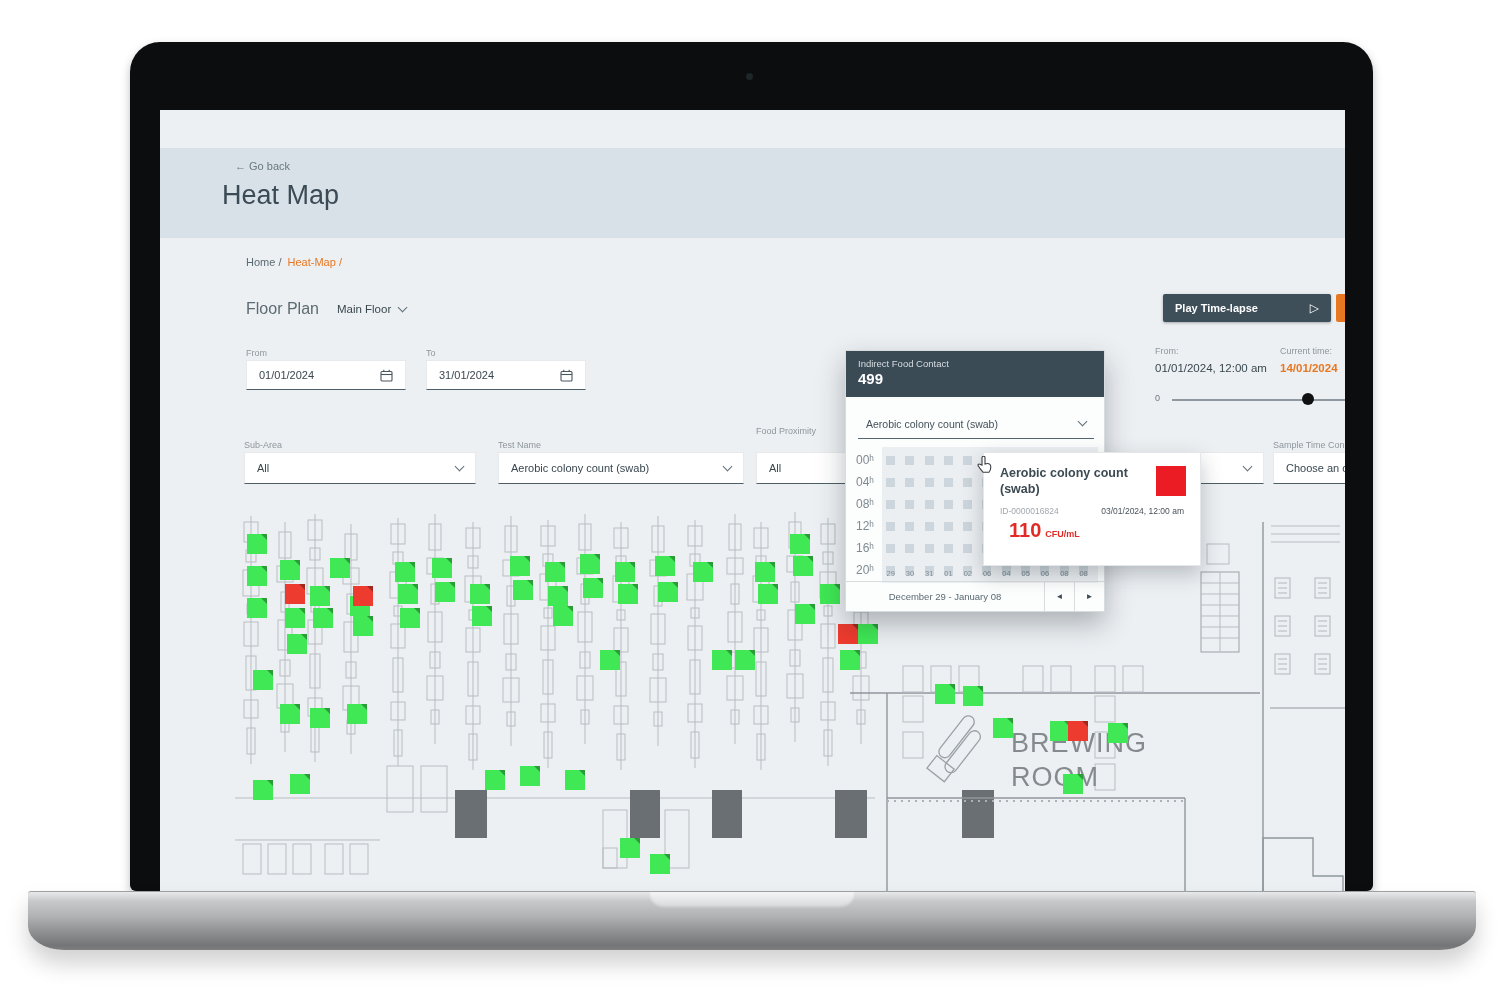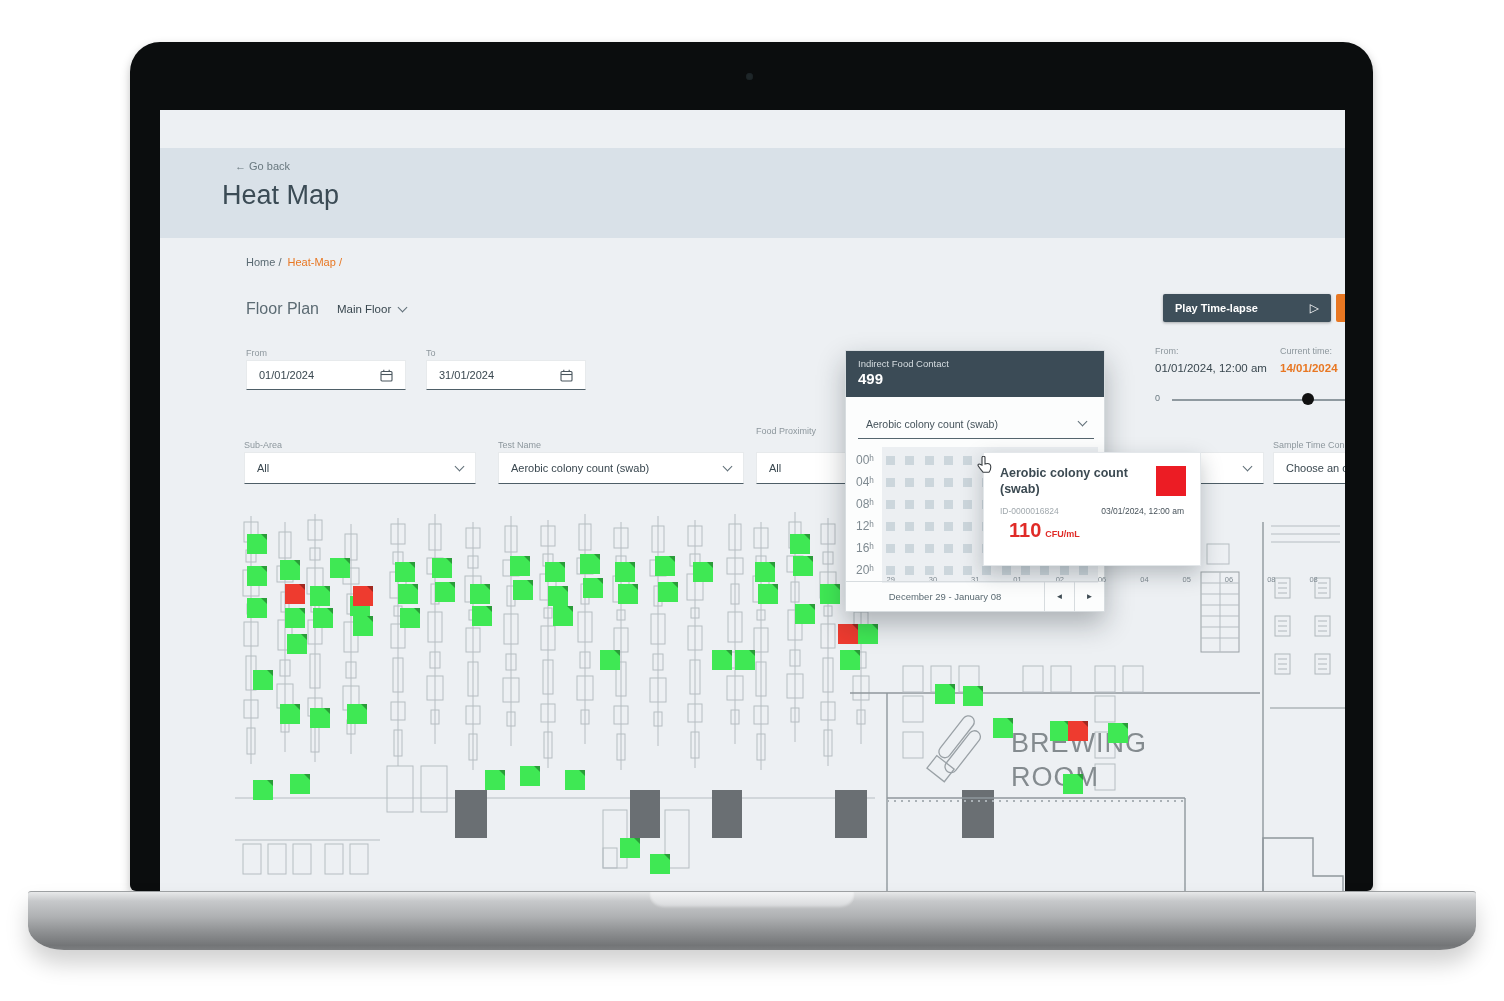--- a/index.html
+++ b/index.html
@@ -87,21 +87,21 @@
   .popup-head .c { font-size:15px; font-weight:700; color:#fff; margin-top:1px; }
   .popup-select { position:absolute; left:12px; top:58px; width:236px; height:30px; border-bottom:1px solid #55656e;
     display:flex; align-items:center; justify-content:space-between; padding:0 8px; font-size:10.5px; color:#44525a; cursor:pointer; }
   .hm-gridwrap { position:absolute; left:10px; top:98px; width:246px; }
   .hm-shade { position:absolute; left:26px; top:-2px; width:216px; height:136px; background:#eceff2; }
   .hm-row { position:relative; display:flex; align-items:center; height:22px; }
   .hm-rlab { width:24px; margin-right:6px; font-size:12px; color:#7f8a91; text-align:left; }
   .hm-cells { display:flex; gap:10.3px; }
   .hm-cell { width:9px; height:9px; background:#ccd6dc; }
   .hm-cell.red { background:#e8352c; }
-  .hm-cols { position:absolute; left:10px; top:224px; display:flex; padding-left:25px;gap:23px; }
+  .hm-cols { position:absolute; left:10px; top:218px; display:flex; padding-left:25px; }
   .hm-cols span { width:19.3px; text-align:center; font-size:7.5px; color:#7f8a91; }
   .popup-foot { position:absolute; left:0; bottom:0; width:100%; height:30px; border-top:1px solid #d7dcdf; display:flex; align-items:stretch; }
   .popup-foot .range { flex:1; display:flex; align-items:center; justify-content:center; font-size:9.5px; color:#5a6a72; }
   .popup-foot .nav { width:30px; border-left:1px solid #d7dcdf; display:flex; align-items:center; justify-content:center;
     font-size:8px; color:#3f4c54; cursor:pointer; }
 
   
   .tooltip { position:absolute; left:823px; top:214px; width:218px; height:114px; background:#fff;
     border:1px solid #e3e7ea; box-shadow:0 8px 20px rgba(20,30,38,.25); z-index:10; padding:13px 16px; }
   .tooltip .title { font-size:12.5px; font-weight:600; color:#3c4a52; line-height:1.25; width:132px; }

